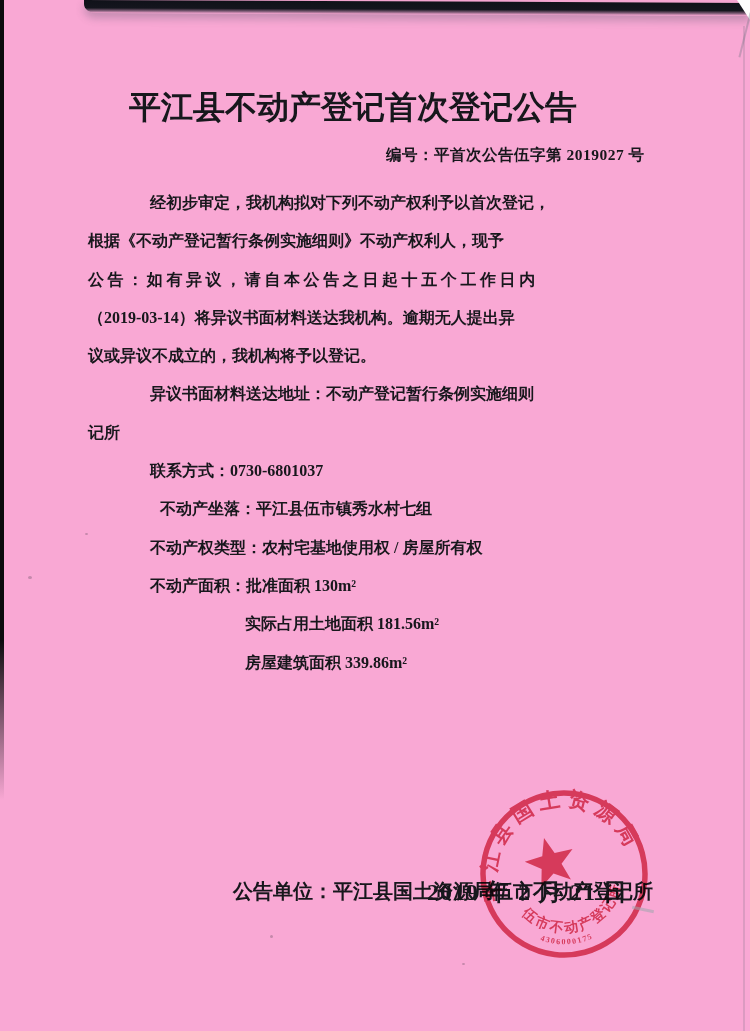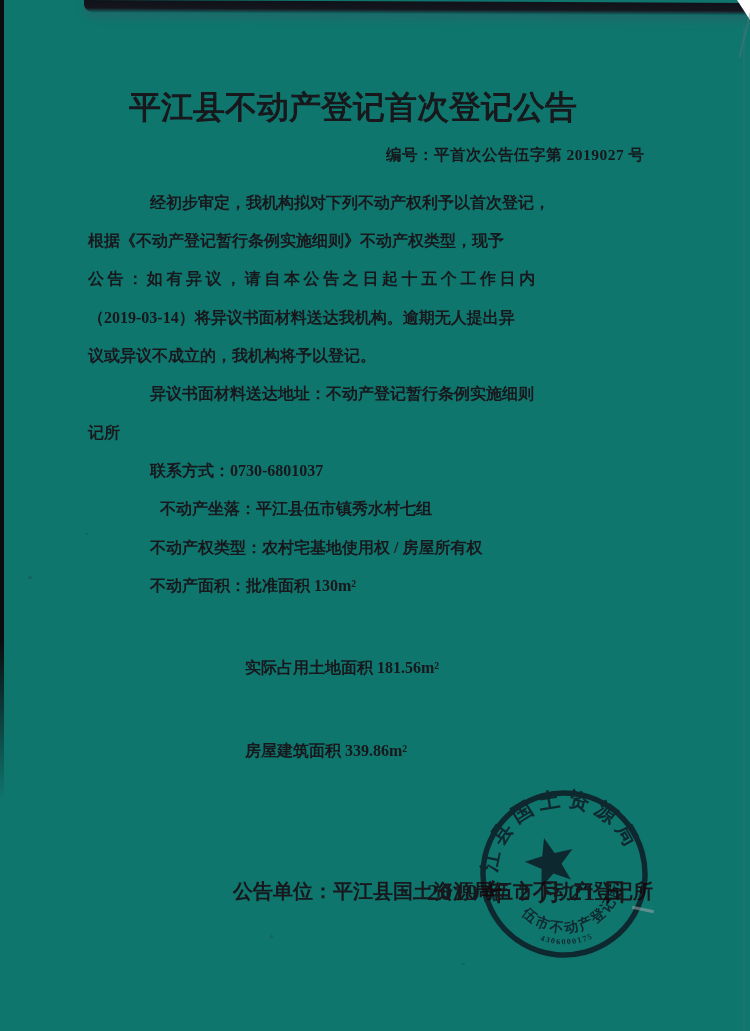--- a/index.html
+++ b/index.html
@@ -1,19 +1,19 @@
 <!DOCTYPE html>
 <html><head>
 <meta charset="utf-8">
 <style>
   html,body{margin:0;padding:0;background:#e8e8e8;}
   .page{
     position:relative;
     width:750px;height:1031px;
-    background:#0f766e;
+    background:#f9a8d4;
     overflow:hidden;
     font-family:"Liberation Serif","DejaVu Serif",serif;
     color:#17171c;
   }
   
   .top-band{
     position:absolute;left:84px;right:0;top:0;height:13px;
     background:linear-gradient(to bottom,#101219 0%,#14151d 60%,rgba(30,32,45,.55) 82%,rgba(30,32,45,0) 100%);
     border-bottom-left-radius:12px 9px;
     box-shadow:0 5px 9px rgba(70,75,95,.30);
@@ -45,22 +45,22 @@
     position:absolute;left:386px;top:145px;
     font-size:15.5px;font-weight:bold;letter-spacing:.5px;
   }
   .body-lines{
     position:absolute;left:88px;top:184px;width:564px;
     font-size:16px;font-weight:bold;line-height:38.3px;
   }
   .body-lines div{white-space:nowrap;}
   .in1{text-indent:62px;}
   .in1b{text-indent:72px;}
-  .in2{text-indent:157px;margin-top:44px;}
-  .wide{letter-spacing:3.6px;font-family:Liberation Mono, monospace;}
+  .in2{text-indent:157px;}
+  .wide{letter-spacing:3.6px;}
   .footer-unit{
     position:absolute;left:233px;top:838px;
     font-size:20px;font-weight:bold;white-space:nowrap;margin-top:40px;
   }
   .footer-date{
     position:absolute;left:427px;top:876px;
     font-size:24px;font-weight:bold;letter-spacing:1px;white-space:nowrap;
   }
   
   .stamp{
@@ -85,21 +85,21 @@
   <div class="speck" style="left:28px;top:576px;width:4px;height:3px;"></div>
   <div class="speck" style="left:85px;top:533px;width:3px;height:2px;"></div>
   <div class="speck" style="left:270px;top:935px;width:3px;height:3px;"></div>
   <div class="speck" style="left:462px;top:963px;width:3px;height:2px;"></div>
 
   <div class="title">平江县不动产登记首次登记公告</div>
   <div class="doc-number">编号：平首次公告伍字第 2019027 号</div>
 
   <div class="body-lines">
     <div class="in1">经初步审定，我机构拟对下列不动产权利予以首次登记，</div>
-    <div>根据《不动产登记暂行条例实施细则》不动产权类型，现予</div>
+    <div>根据《不动产登记暂行条例实施细则》不动产权利人，现予</div>
     <div class="wide">公告：如有异议，请自本公告之日起十五个工作日内</div>
     <div>（2019-03-14）将异议书面材料送达我机构。逾期无人提出异</div>
     <div>议或异议不成立的，我机构将予以登记。</div>
     <div class="in1">异议书面材料送达地址：不动产登记暂行条例实施细则</div>
     <div>记所</div>
     <div class="in1">联系方式：0730-6801037</div>
     <div class="in1b">不动产坐落：平江县伍市镇秀水村七组</div>
     <div class="in1">不动产权类型：农村宅基地使用权 / 房屋所有权</div>
     <div class="in1">不动产面积：批准面积 130m²</div>
     <div class="in2">实际占用土地面积 181.56m²</div>

